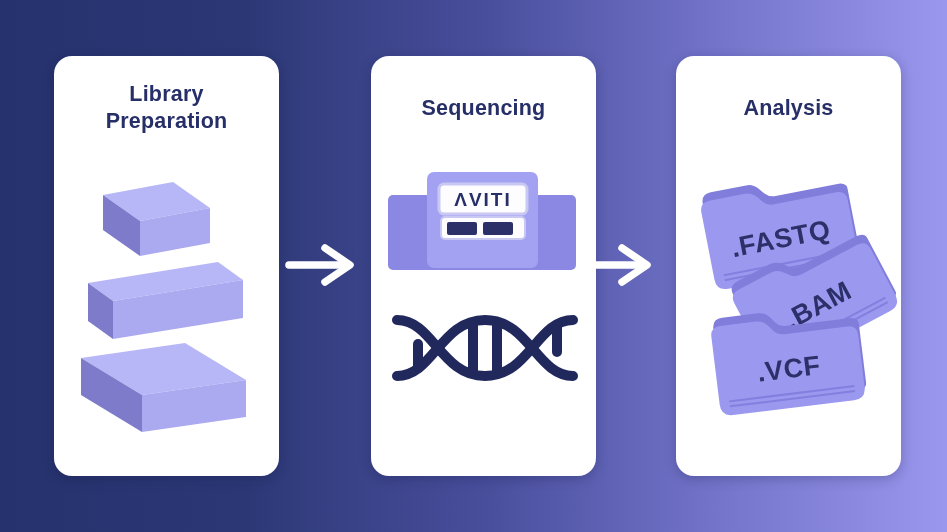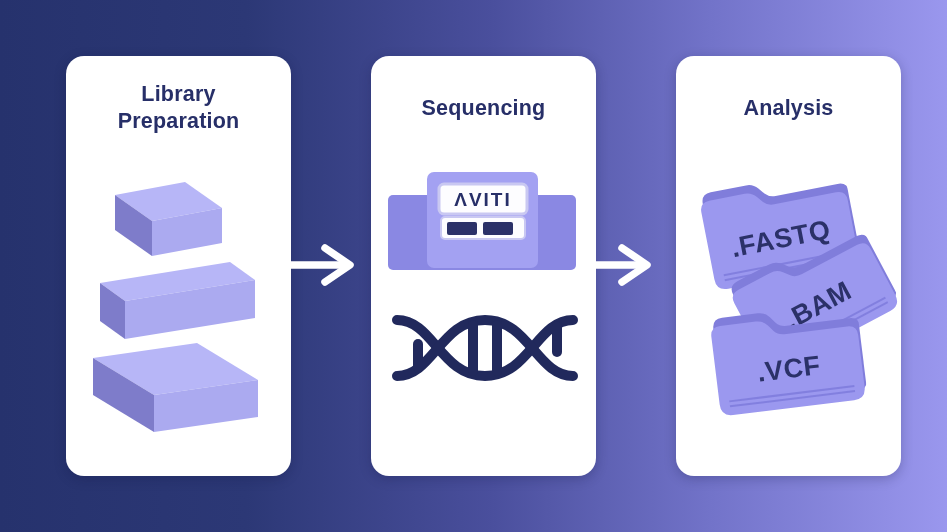--- a/index.html
+++ b/index.html
@@ -12,21 +12,21 @@
     position:absolute;top:56px;width:225px;height:420px;
     background:#ffffff;border-radius:18px;
     box-shadow:0 3px 12px rgba(15,20,60,.25);
   }
   .card-title{
     margin-top:24px;height:56px;
     display:flex;align-items:center;justify-content:center;
     text-align:center;font-size:21.5px;font-weight:bold;color:#272f68;
     line-height:27px;white-space:pre-line;letter-spacing:.2px;
   }
-  #card-library{left:66px;}
+  #card-library{left:54px;}
   #card-sequencing{left:371px;}
   #card-analysis{left:676px;}
   .abs{position:absolute;}
   .folder{position:absolute;width:150px;height:112px;}
   #folder-fastq{left:27px;top:112px;transform:rotate(-11deg);}
   #folder-bam{left:60px;top:180px;transform:rotate(-28deg);}
   #folder-vcf{left:36px;top:242px;transform:rotate(-7deg);}
   .folder-label{font-family:"Liberation Sans",sans-serif;font-weight:bold;font-size:27px;fill:#2b3168;letter-spacing:.5px;}
   .arrow{position:absolute;width:75px;height:50px;}
   #arrow-1{left:285px;top:240px;}

